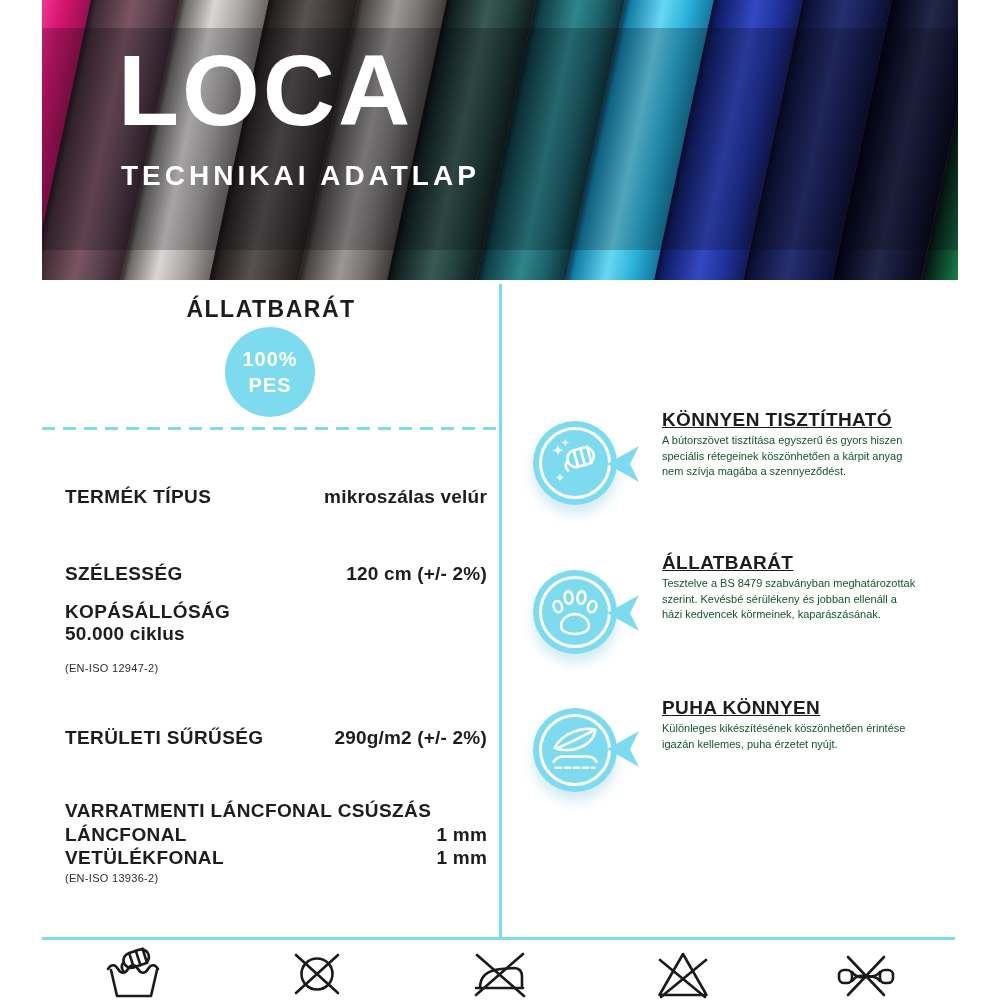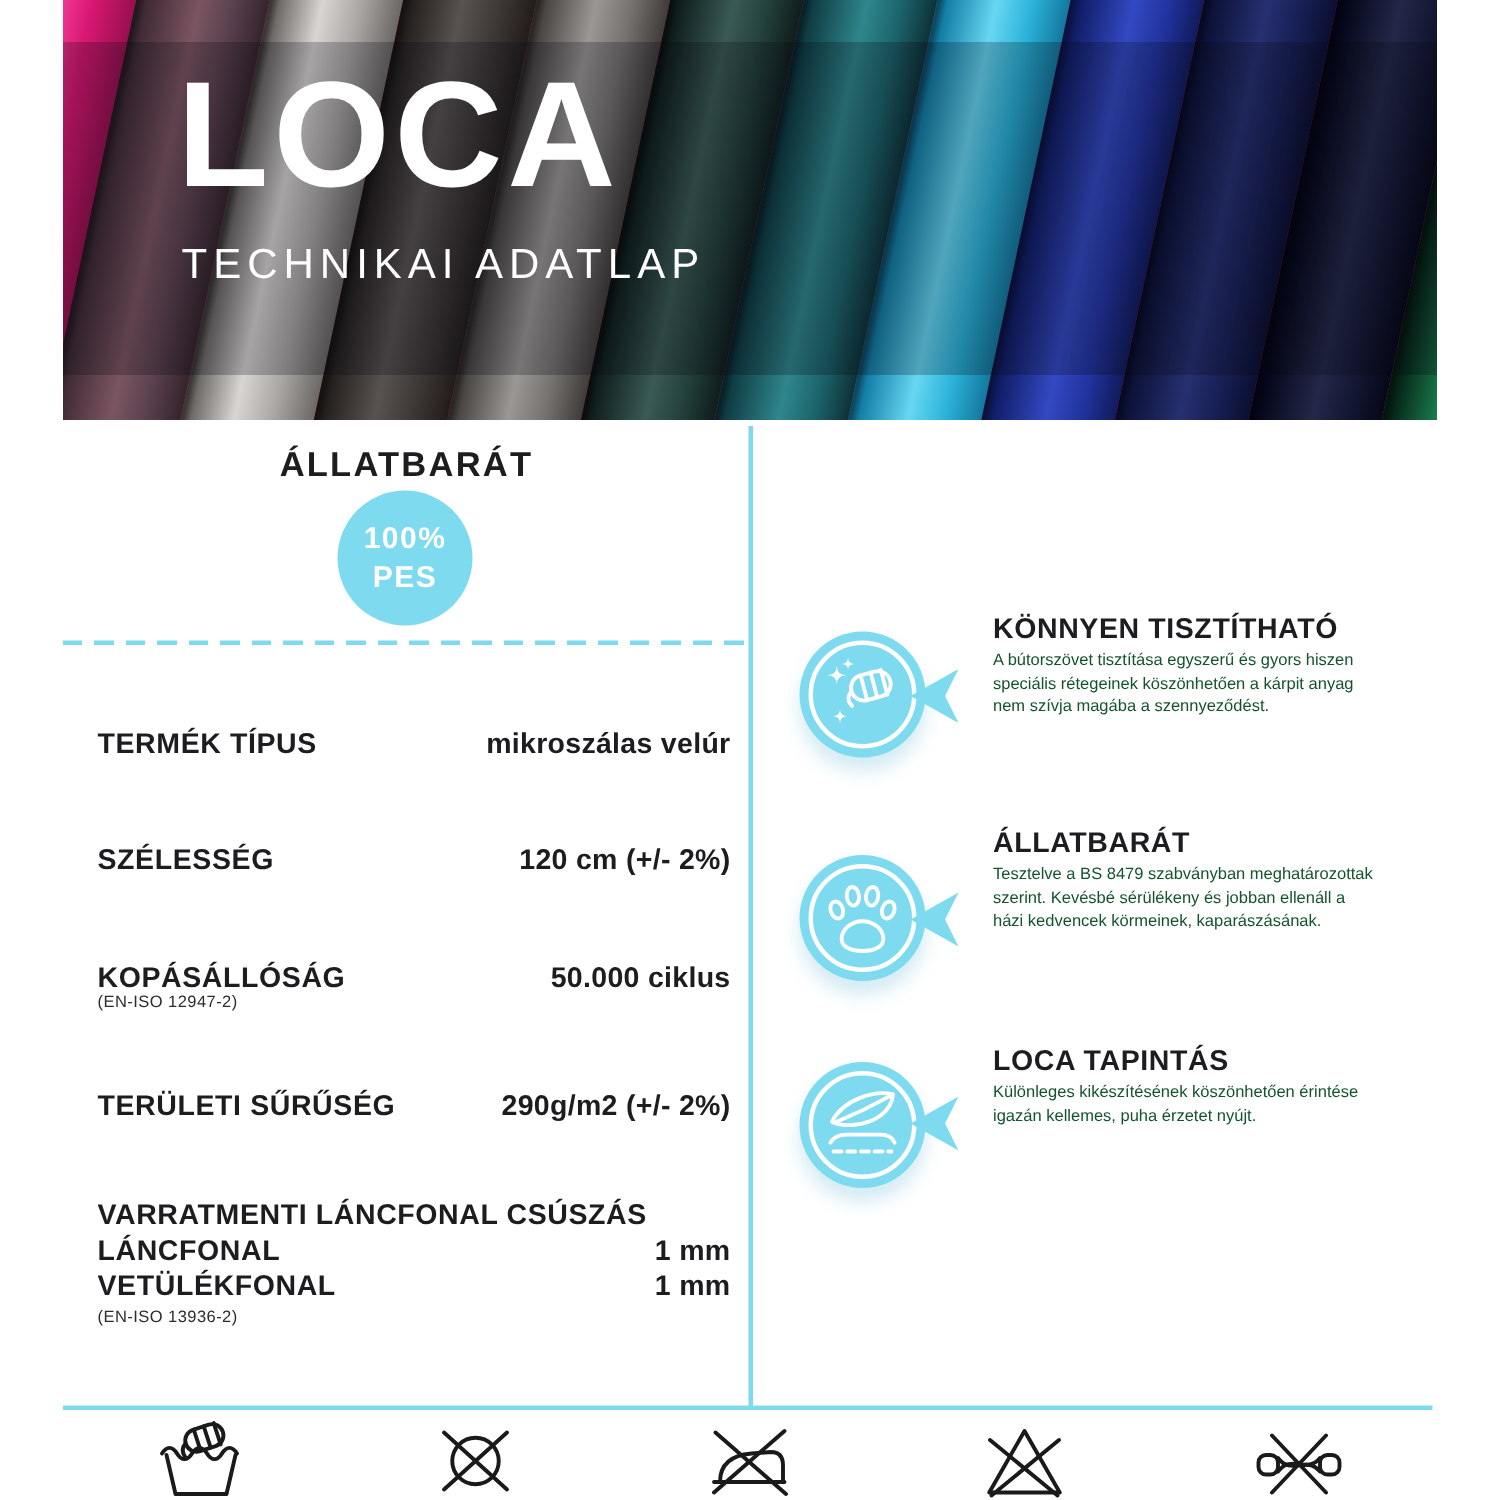--- a/index.html
+++ b/index.html
@@ -6,21 +6,21 @@
   .page{position:relative;width:1000px;height:1000px;background:#fff;overflow:hidden;
         font-family:"Liberation Sans",sans-serif;color:#1d1d1f;}
 
   
   .header{position:absolute;left:42px;top:0;width:916px;height:280px;overflow:hidden;background:#be185d;}
   .rolls{position:absolute;top:0;bottom:0;left:-70px;right:-70px;transform:skewX(-12deg);}
   .roll{position:absolute;top:0;bottom:0;width:89px;}
   .roll-overlay{position:absolute;left:0;right:0;top:28px;bottom:30px;background:rgba(8,10,18,0.24);}
   .hero-title{position:absolute;left:76px;top:40px;font-size:100px;font-weight:800;color:#fff;
               letter-spacing:3px;line-height:1;}
-  .hero-sub{position:absolute;left:79px;top:160px;font-size:28px;font-weight:400;color:#fff;letter-spacing:4px;}
+  .hero-sub{position:absolute;left:79px;top:160px;font-size:28px;font-weight:700;color:#fff;letter-spacing:4px;}
 
   
   .divider-v{position:absolute;left:499px;top:284px;width:3px;height:655px;background:#7EDBEF;}
   .divider-h{position:absolute;left:42px;top:937px;width:913px;height:3px;background:#7EDBEF;}
   .dashed{position:absolute;left:42px;top:427px;width:456px;height:3px;
           background:repeating-linear-gradient(to right,#7EDBEF 0 13px,transparent 13px 21px);}
 
   
   .comp-head{position:absolute;left:42px;top:296px;width:458px;text-align:center;
              font-size:23px;font-weight:800;letter-spacing:1.5px;}
@@ -36,21 +36,21 @@
   .ribbon{position:absolute;left:590px;top:309px;width:294px;height:86px;background:#8BDFF0;
           clip-path:polygon(0 0,100% 0,calc(100% - 27px) 50%,100% 100%,0 100%,27px 50%);
           display:flex;flex-direction:column;align-items:center;justify-content:center;
           color:#fff;font-weight:800;font-size:19px;letter-spacing:1.5px;line-height:1.7;}
   .feature-circle{position:absolute;left:533px;width:84px;height:84px;border-radius:50%;background:#7EDBEF;
                   box-shadow:0 9px 12px rgba(110,190,215,0.30);}
   .fi-ring{position:absolute;inset:6px;border:3px solid #fff;border-radius:50%;}
   .fi-glyph{position:absolute;inset:12px;}
   .feature-arrow{position:absolute;left:607px;width:32px;height:36px;background:#7EDBEF;
                  clip-path:polygon(0 50%,100% 0,72% 50%,100% 100%);}
-  .feature-title{position:absolute;left:662px;font-size:19px;font-weight:800;letter-spacing:0.4px;}
+  .feature-title{position:absolute;left:662px;font-size:19px;font-weight:800;letter-spacing:0.4px;text-decoration:underline;}
   .feature-body{position:absolute;left:662px;width:254px;font-size:11px;line-height:1.42;color:#14532d;}
 
   
   .care-row{position:absolute;left:42px;top:944px;width:916px;height:56px;
             display:flex;justify-content:space-around;align-items:center;}
   .care-row svg{display:block;}
   .care-stroke{stroke:#1a1a1a;stroke-width:2.6;fill:none;stroke-linecap:round;stroke-linejoin:round;}
   .glyph-stroke{stroke:#fff;stroke-width:2.4;fill:none;stroke-linecap:round;stroke-linejoin:round;}
 </style>
 </head>
@@ -89,21 +89,21 @@
   </div>
 
   <div class="prop-row" style="top:486px;">
     <span class="prop-label">TERMÉK TÍPUS</span>
     <span class="prop-value">mikroszálas velúr</span>
   </div>
   <div class="prop-row" style="top:563px;">
     <span class="prop-label">SZÉLESSÉG</span>
     <span class="prop-value">120 cm (+/- 2%)</span>
   </div>
-  <div class="prop-row" style="top:642px;">
+  <div class="prop-row" style="top:601px;flex-direction:column;">
     <span class="prop-label">KOPÁSÁLLÓSÁG</span>
     <span class="prop-value">50.000 ciklus</span>
   </div>
   <div class="prop-note" style="top:662px;">(EN-ISO 12947-2)</div>
   <div class="prop-row" style="top:727px;">
     <span class="prop-label">TERÜLETI SŰRŰSÉG</span>
     <span class="prop-value">290g/m2 (+/- 2%)</span>
   </div>
 
   <div class="prop-row" style="top:800px;">
@@ -154,21 +154,21 @@
   <div class="feature-circle" style="top:708px;">
     <div class="fi-ring"></div>
     <svg class="fi-glyph" viewBox="0 0 56 56">
       <path class="glyph-stroke" d="M9 26 C16 12 36 6 47 9 C46 20 35 27 22 28 C16 28.2 11 27.6 9 26 Z"></path>
       <path class="glyph-stroke" d="M12 26 C24 21 36 15 45 10"></path>
       <path class="glyph-stroke" d="M8 39 q3 -5 10 -5 h21 q7 0 9 5"></path>
       <path class="glyph-stroke" d="M10 44.5 h36" stroke-dasharray="5 3.5"></path>
     </svg>
   </div>
   <div class="feature-arrow" style="top:731px;"></div>
-  <div class="feature-title" style="top:697px;">LOCA TAPINTÁS</div>
+  <div class="feature-title" style="top:697px;">PUHA KÖNNYEN</div>
   <div class="feature-body" style="top:721px;">Különleges kikészítésének köszönhetően érintése igazán kellemes, puha érzetet nyújt.</div>
 
   <div class="care-row">
     <svg width="64" height="58" viewBox="0 0 64 58">
       <path class="care-stroke" d="M6 26 C9 21 13 21 16 26 C19 31 23 31 26 26 C29 21 33 21 36 26 C39 31 43 31 46 26 C49 21 53 21 56 26"></path>
       <path class="care-stroke" d="M9 27 L15 53 L49 53 L55 27"></path>
       <g transform="rotate(-18 35 18)">
         <rect class="care-stroke" x="22" y="8" width="26" height="15" rx="7.5"></rect>
         <path class="care-stroke" d="M30 8 V23 M37 8 V23 M44 8 V23"></path>
         <path class="care-stroke" d="M22 15 q-5 3 -3 9"></path>

